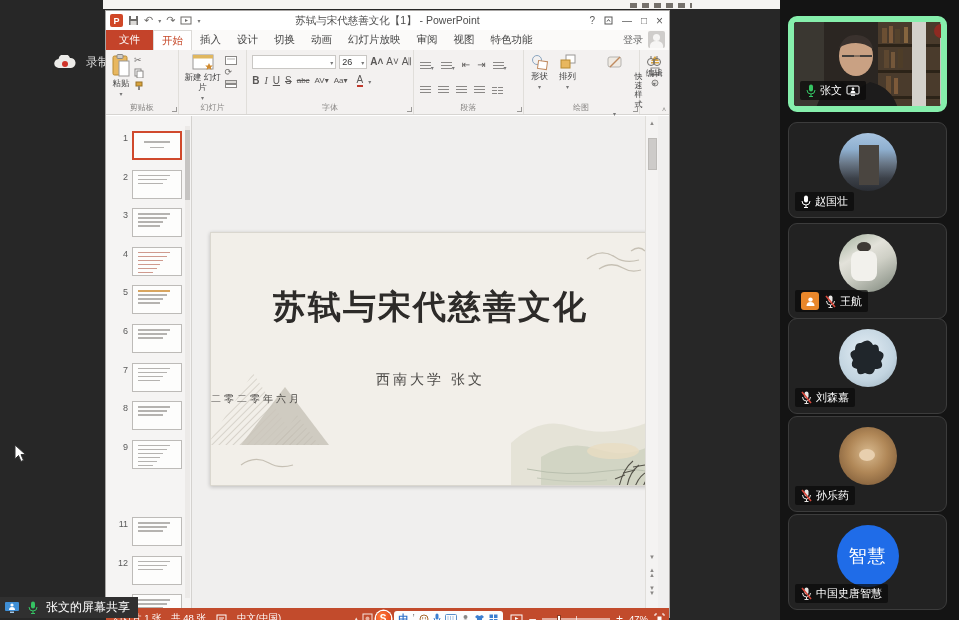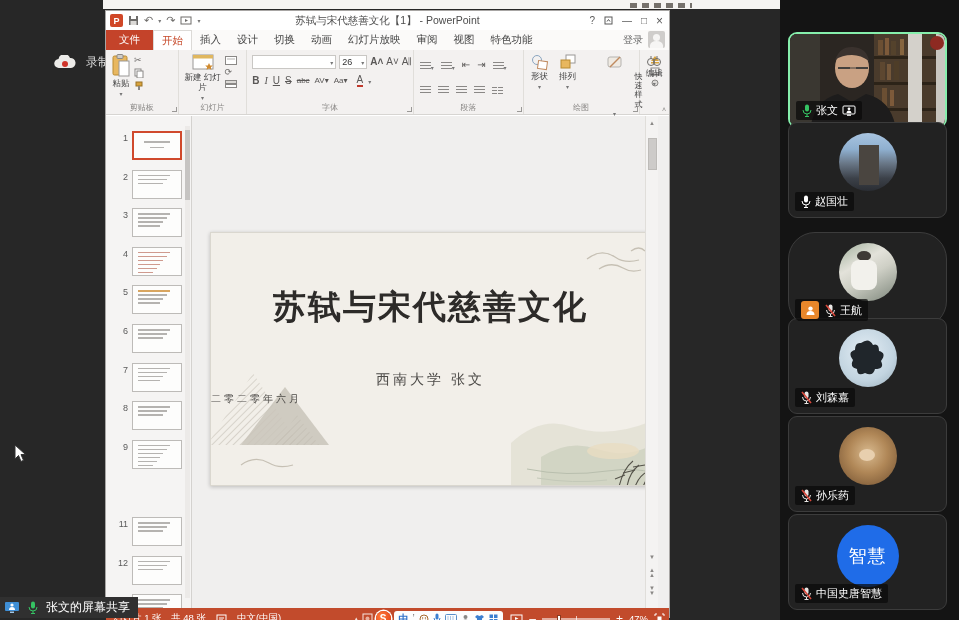--- a/index.html
+++ b/index.html
@@ -98,21 +98,21 @@
   #sb-right{position:absolute;right:4px;top:0;height:21px;display:flex;align-items:center;gap:6px;}
   #zoom-track{position:relative;width:68px;height:2px;background:rgba(255,255,255,.55);}
   #zoom-track .notch{position:absolute;left:50%;top:-2px;width:1px;height:6px;background:rgba(255,255,255,.7);}
   #zoom-thumb{position:absolute;left:22%;top:-3px;width:4px;height:8px;background:#fff;border:1px solid #8a3a20;}
   .sb-ic{display:flex;align-items:center;}
 
   
   #panel{left:780px;top:0;width:179px;height:620px;background:#141414;}
   .tile{position:absolute;left:8px;width:159px;height:96px;background:#222;border:1px solid #3c3c3c;
     border-radius:9px;overflow:hidden;}
-  .tile.speaking{border:2px solid #86efac;margin-top:16px;}
+  .tile.speaking{border:6px solid #86efac;}
   .ptag{position:absolute;left:6px;bottom:6px;display:flex;align-items:center;gap:4px;
     background:rgba(10,10,10,.72);padding:2px 6px;border-radius:2px;color:#fff;font-size:11px;z-index:3;}
   .avatar{position:absolute;left:50%;transform:translateX(-50%);top:10px;width:58px;height:58px;border-radius:50%;overflow:hidden;}
   .av-building{background:linear-gradient(180deg,#a8c4e0 0%,#8fb0d0 28%,#6a7888 52%,#3c4149 78%,#2a2d33 100%);}
   .av-building:before{content:"";position:absolute;left:20px;top:12px;width:20px;height:40px;background:#4a4540;}
   .av-outdoor{background:linear-gradient(150deg,#9fae9a 0%,#e3e2da 35%,#cfd0c6 55%,#7c857a 100%);}
   .av-outdoor:before{content:"";position:absolute;left:18px;top:8px;width:14px;height:10px;border-radius:50%;background:#3e3a36;}
   .av-outdoor:after{content:"";position:absolute;left:12px;top:17px;width:26px;height:30px;border-radius:8px;background:#f2f1ec;}
   .av-moon{background:radial-gradient(circle at 45% 40%,#e4eef5 0%,#c2d4e0 60%,#97abb8 100%);}
   .av-room{background:radial-gradient(circle at 50% 45%,#d8b98e 0%,#b08757 45%,#6e4d2e 100%);}
@@ -646,21 +646,21 @@
       <div class="avatar av-building"></div>
       <div class="ptag">
         <svg width="10" height="13" viewBox="0 0 10 13">
           <rect x="3" y="0.5" width="4" height="7" rx="2" fill="#fff"></rect>
           <path d="M1 6 a4 4 0 0 0 8 0 M5 10 v2 M3 12.5 h4" stroke="#fff" fill="none"></path>
         </svg>
         <span>赵国壮</span>
       </div>
     </div>
 
-    <div class="tile" style="top:232px;border-radius:27px;">
+    <div class="tile" style="top:223px;">
       <div class="avatar av-outdoor"></div>
       <div class="ptag">
         <span class="host-badge">
           <svg width="11" height="11" viewBox="0 0 11 11">
               <circle cx="5.5" cy="3.6" r="2.2" fill="#fff"></circle>
               <path d="M1.5 10 a4 4 0 0 1 8 0 Z" fill="#fff"></path>
             </svg>
         </span>
         <svg width="11" height="13" viewBox="0 0 11 13">
           <rect x="3.5" y="0.5" width="4" height="7" rx="2" fill="#e8e6e4"></rect>

